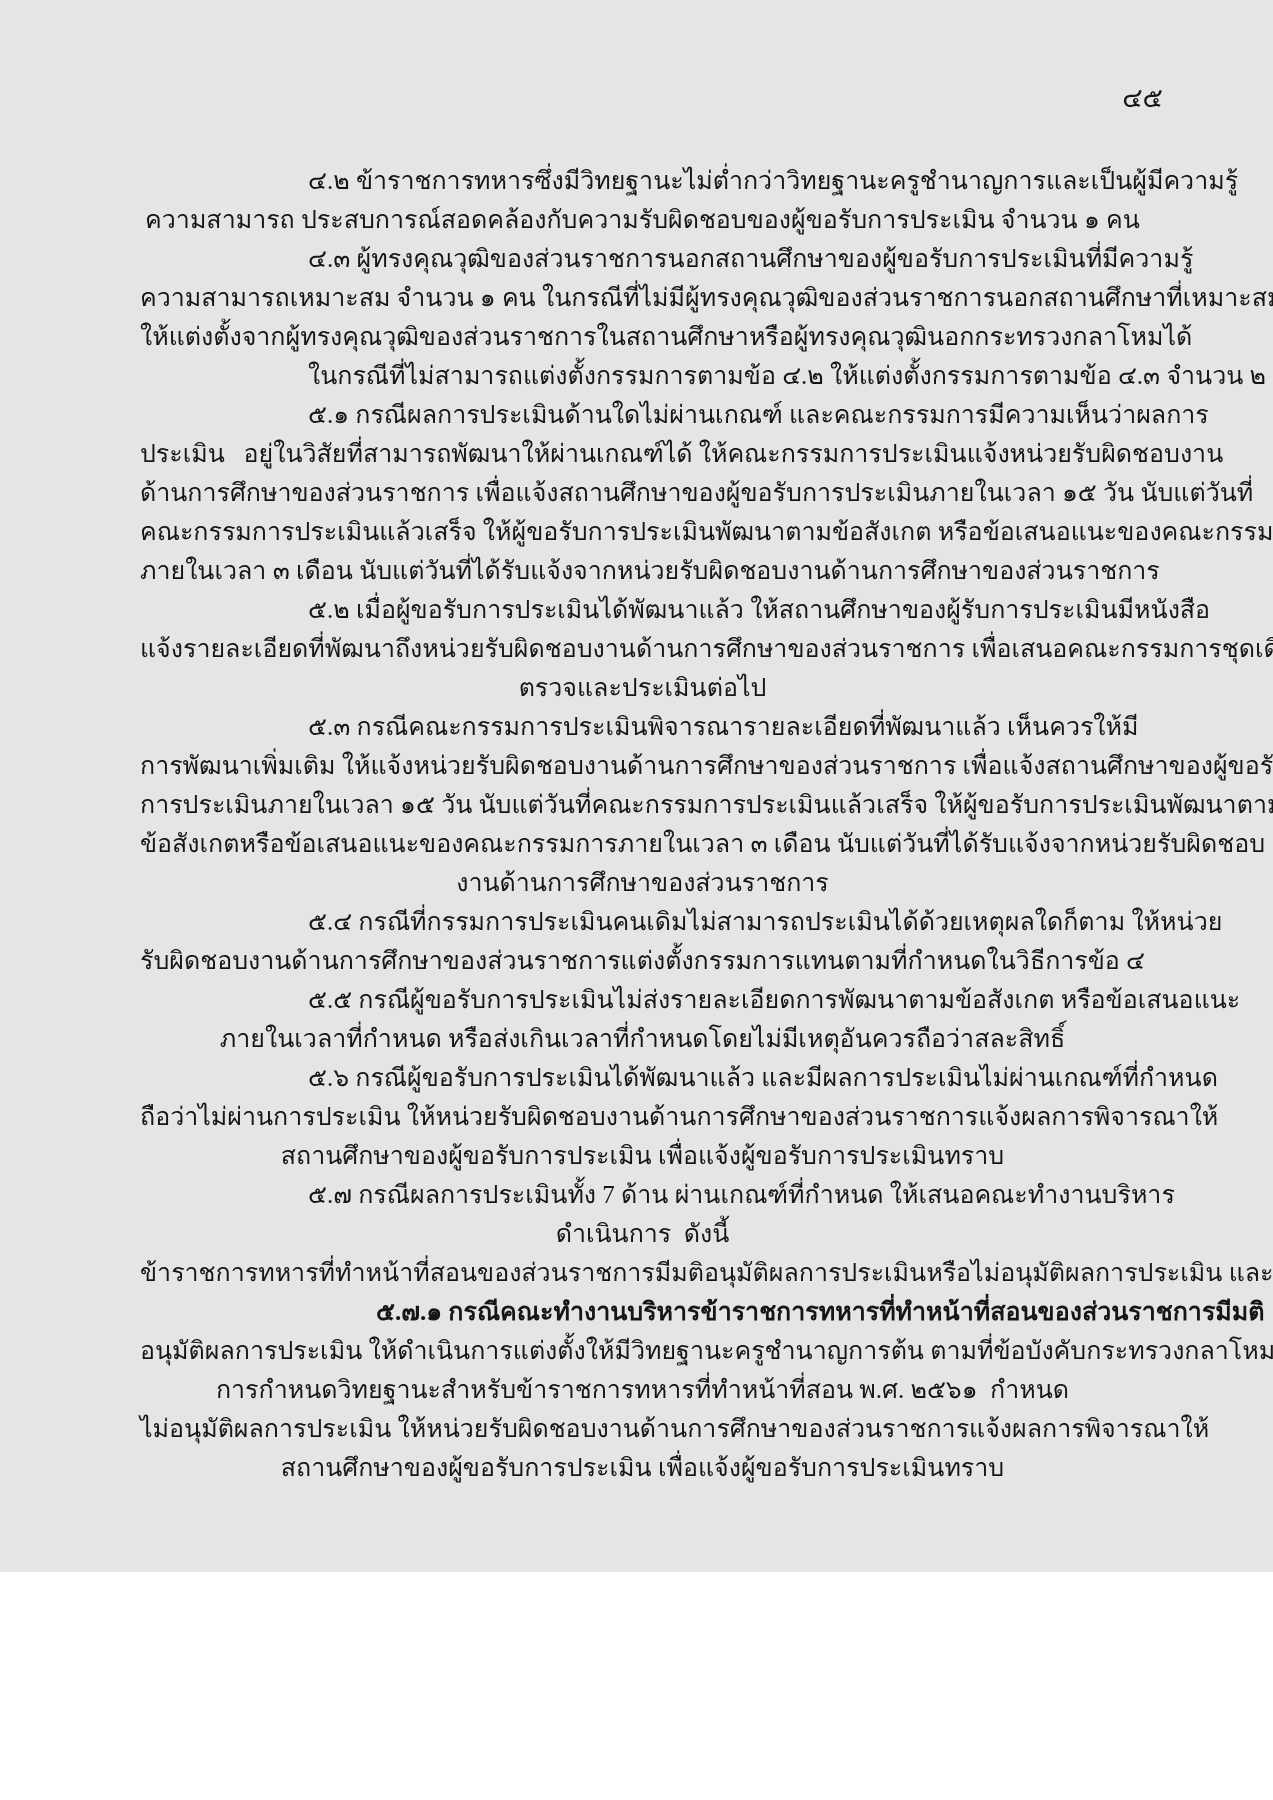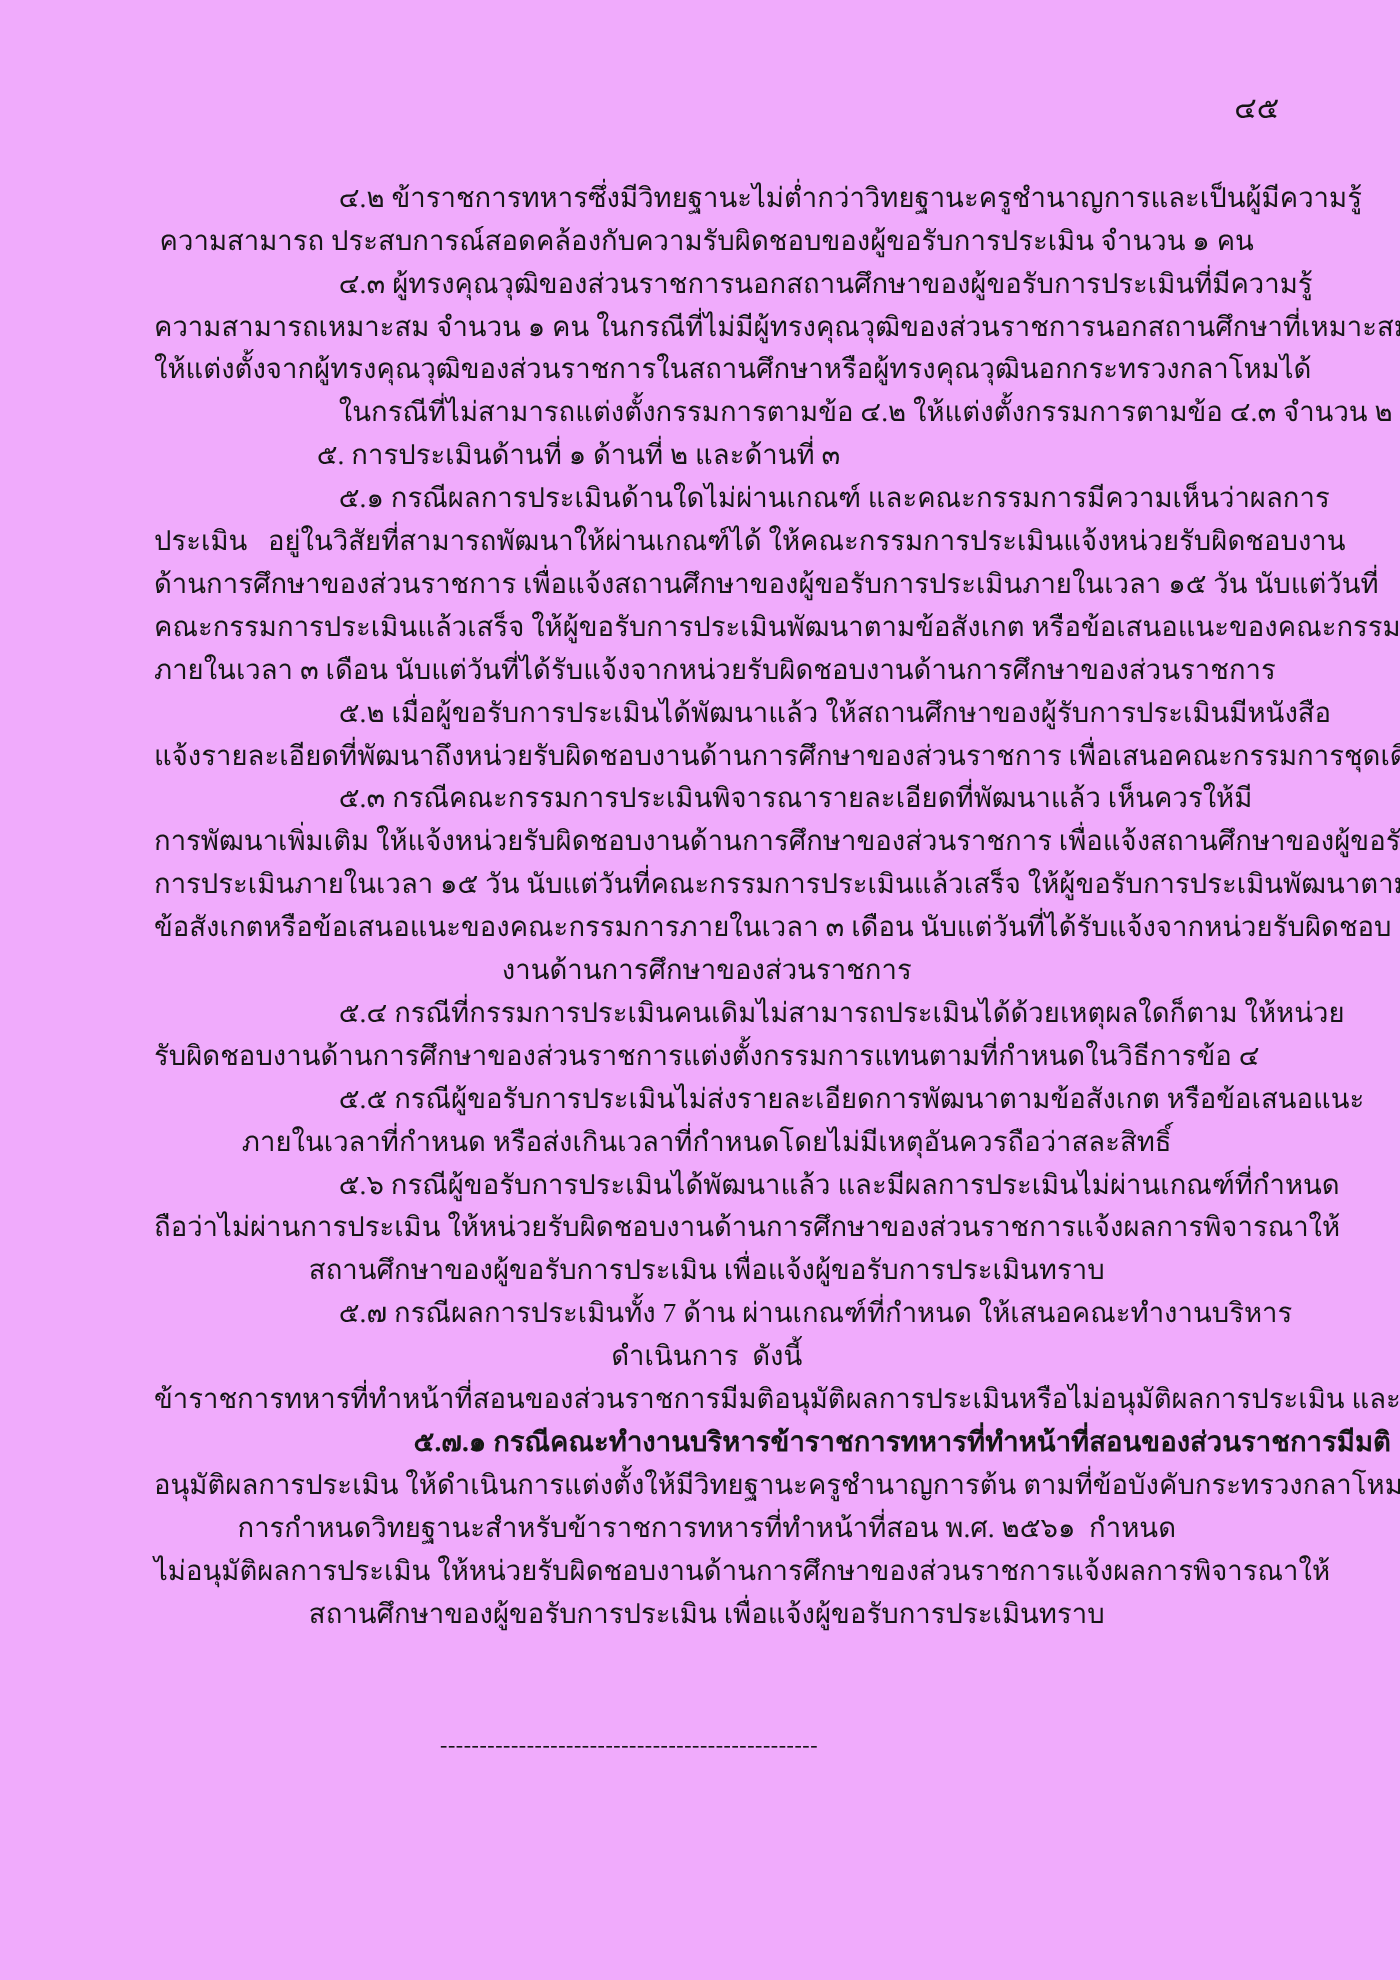--- a/index.html
+++ b/index.html
@@ -3,22 +3,22 @@
 <meta charset="utf-8">
 <style>
   html, body {
     margin: 0;
     padding: 0;
     background: #ffffff;
   }
   .page {
     position: relative;
     width: 1273px;
-    height: 1800px;
-    background: #f0abfc;
+    height: 1572px;
+    background: #e5e5e5;
     color: #161616;
     font-family: "Liberation Serif", serif;
     overflow: hidden;
   }
   .page-number {
     position: absolute;
     top: 76px;
     right: 110px;
     font-size: 27px;
     color: #161616;
@@ -57,28 +57,28 @@
 <div class="page">
   <div class="page-number">๔๕</div>
 
   <div class="doc-body" id="doc-body">
       <div class="line indent-p">๔.๒ ข้าราชการทหารซึ่งมีวิทยฐานะไม่ต่ำกว่าวิทยฐานะครูชำนาญการและเป็นผู้มีความรู้</div>
       <div class="line indent-none">ความสามารถ ประสบการณ์สอดคล้องกับความรับผิดชอบของผู้ขอรับการประเมิน จำนวน ๑ คน</div>
       <div class="line indent-p">๔.๓ ผู้ทรงคุณวุฒิของส่วนราชการนอกสถานศึกษาของผู้ขอรับการประเมินที่มีความรู้</div>
       <div class="line indent-none">ความสามารถเหมาะสม จำนวน ๑ คน ในกรณีที่ไม่มีผู้ทรงคุณวุฒิของส่วนราชการนอกสถานศึกษาที่เหมาะสม</div>
       <div class="line indent-none">ให้แต่งตั้งจากผู้ทรงคุณวุฒิของส่วนราชการในสถานศึกษาหรือผู้ทรงคุณวุฒินอกกระทรวงกลาโหมได้</div>
       <div class="line indent-p">ในกรณีที่ไม่สามารถแต่งตั้งกรรมการตามข้อ ๔.๒ ให้แต่งตั้งกรรมการตามข้อ ๔.๓ จำนวน ๒ คน</div>
-      <div class="line indent-h">๕. การประเมินด้านที่ ๑ ด้านที่ ๒ และด้านที่ ๓</div>
       <div class="line indent-p">๕.๑ กรณีผลการประเมินด้านใดไม่ผ่านเกณฑ์ และคณะกรรมการมีความเห็นว่าผลการ</div>
       <div class="line indent-none">ประเมิน   อยู่ในวิสัยที่สามารถพัฒนาให้ผ่านเกณฑ์ได้ ให้คณะกรรมการประเมินแจ้งหน่วยรับผิดชอบงาน</div>
       <div class="line indent-none">ด้านการศึกษาของส่วนราชการ เพื่อแจ้งสถานศึกษาของผู้ขอรับการประเมินภายในเวลา ๑๕ วัน นับแต่วันที่</div>
       <div class="line indent-none">คณะกรรมการประเมินแล้วเสร็จ ให้ผู้ขอรับการประเมินพัฒนาตามข้อสังเกต หรือข้อเสนอแนะของคณะกรรมการ</div>
       <div class="line indent-none">ภายในเวลา ๓ เดือน นับแต่วันที่ได้รับแจ้งจากหน่วยรับผิดชอบงานด้านการศึกษาของส่วนราชการ</div>
       <div class="line indent-p">๕.๒ เมื่อผู้ขอรับการประเมินได้พัฒนาแล้ว ให้สถานศึกษาของผู้รับการประเมินมีหนังสือ</div>
       <div class="line indent-none">แจ้งรายละเอียดที่พัฒนาถึงหน่วยรับผิดชอบงานด้านการศึกษาของส่วนราชการ เพื่อเสนอคณะกรรมการชุดเดิม</div>
+      <div class="line indent-none">ตรวจและประเมินต่อไป</div>
       <div class="line indent-p">๕.๓ กรณีคณะกรรมการประเมินพิจารณารายละเอียดที่พัฒนาแล้ว เห็นควรให้มี</div>
       <div class="line indent-none">การพัฒนาเพิ่มเติม ให้แจ้งหน่วยรับผิดชอบงานด้านการศึกษาของส่วนราชการ เพื่อแจ้งสถานศึกษาของผู้ขอรับ</div>
       <div class="line indent-none">การประเมินภายในเวลา ๑๕ วัน นับแต่วันที่คณะกรรมการประเมินแล้วเสร็จ ให้ผู้ขอรับการประเมินพัฒนาตาม</div>
       <div class="line indent-none">ข้อสังเกตหรือข้อเสนอแนะของคณะกรรมการภายในเวลา ๓ เดือน นับแต่วันที่ได้รับแจ้งจากหน่วยรับผิดชอบ</div>
       <div class="line indent-none">งานด้านการศึกษาของส่วนราชการ</div>
       <div class="line indent-p">๕.๔ กรณีที่กรรมการประเมินคนเดิมไม่สามารถประเมินได้ด้วยเหตุผลใดก็ตาม ให้หน่วย</div>
       <div class="line indent-none">รับผิดชอบงานด้านการศึกษาของส่วนราชการแต่งตั้งกรรมการแทนตามที่กำหนดในวิธีการข้อ ๔</div>
       <div class="line indent-p">๕.๕ กรณีผู้ขอรับการประเมินไม่ส่งรายละเอียดการพัฒนาตามข้อสังเกต หรือข้อเสนอแนะ</div>
       <div class="line indent-none">ภายในเวลาที่กำหนด หรือส่งเกินเวลาที่กำหนดโดยไม่มีเหตุอันควรถือว่าสละสิทธิ์</div>
       <div class="line indent-p">๕.๖ กรณีผู้ขอรับการประเมินได้พัฒนาแล้ว และมีผลการประเมินไม่ผ่านเกณฑ์ที่กำหนด</div>

